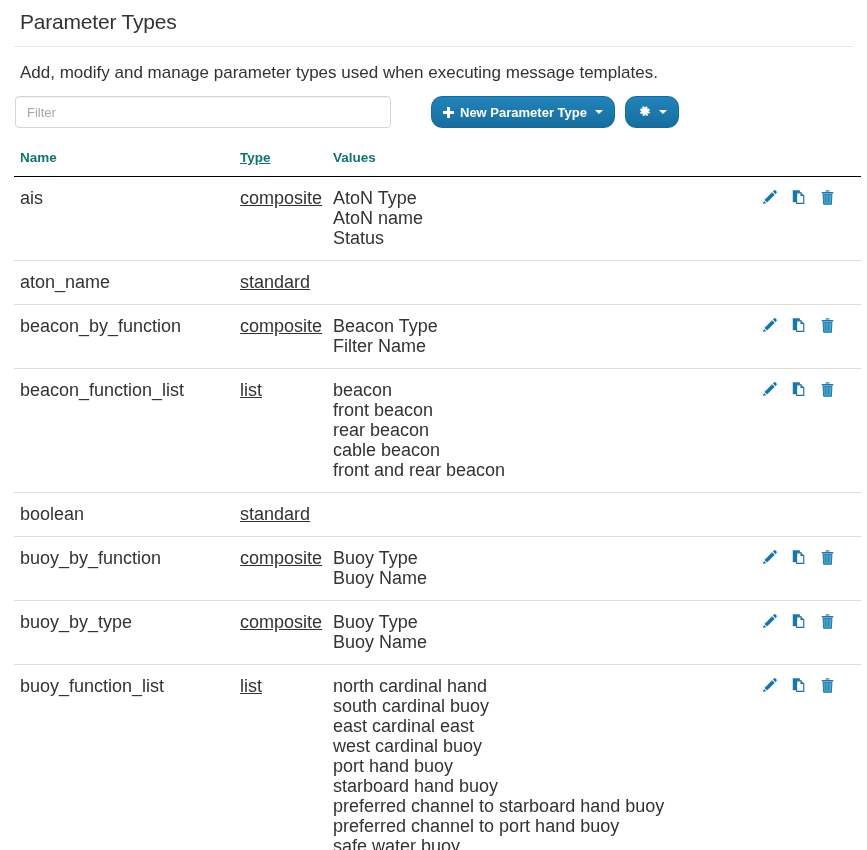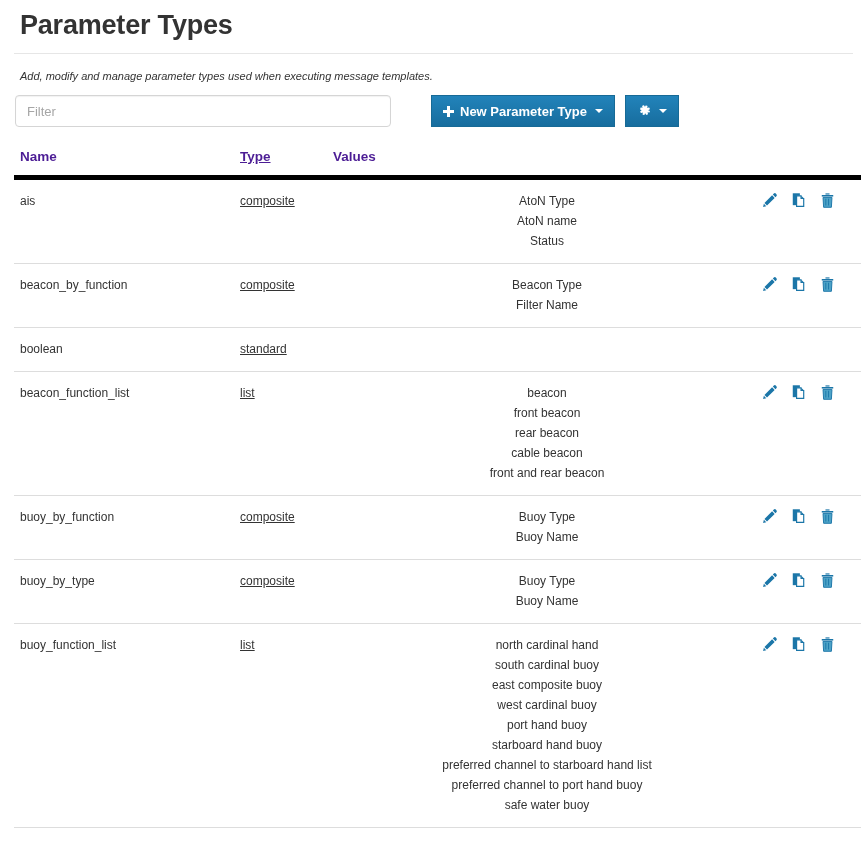--- a/index.html
+++ b/index.html
@@ -9,37 +9,36 @@
     height: 850px;
     background: #ffffff;
     font-family: "Liberation Sans", sans-serif;
     color: #333333;
     overflow: hidden;
   }
   .page { padding: 0 14px; }
 
   
   .page-title {
-    font-size: 27px;
-    font-weight: bold;
+    font-size: 21px;
+    font-weight: normal;
     color: #333333;
     margin: 0;
     padding: 10px 0 12px 6px;
     letter-spacing: -0.2px;
   }
   .title-divider {
     height: 1px;
     background: #e6e6e6;
     margin: 0 0 0 0;
   }
   .intro {
-    font-size: 11px;
+    font-size: 17px;
     color: #333333;
     padding: 16px 0 13px 6px;
-    font-style: italic;
   }
 
   
   .toolbar {
     display: flex;
     align-items: flex-start;
     padding-left: 1px;
     gap: 10px;
   }
   .filter-input {
@@ -54,21 +53,21 @@
     background: #fff;
     box-shadow: inset 0 1px 1px rgba(0,0,0,.055);
     outline: none;
   }
   .filter-input::placeholder { color: #a6a6a6; }
   .spacer { width: 20px; }
 
   .btn {
     height: 32px;
     border: 1px solid #176a96;
-    border-radius: 0;
+    border-radius: 11px;
     background: linear-gradient(to bottom, #2283ba 0%, #176d9e 100%);
     color: #ffffff;
     font-size: 13px;
     font-weight: bold;
     font-family: "Liberation Sans", sans-serif;
     display: inline-flex;
     align-items: center;
     gap: 6px;
     padding: 0 11px;
     cursor: pointer;
@@ -97,35 +96,35 @@
   table.ptable {
     width: 100%;
     border-collapse: collapse;
     margin-top: 22px;
     table-layout: fixed;
   }
   table.ptable th {
     text-align: left;
     font-size: 13.5px;
     font-weight: bold;
-    color: #4c1d95;
+    color: #0f766e;
     padding: 0 0 11px 0;
-    border-bottom: 5px solid #000000;
+    border-bottom: 1px solid #000000;
   }
   table.ptable td {
     vertical-align: top;
-    font-size: 12px;
+    font-size: 18px;
     color: #333;
     padding: 11px 0 12px 0;
     border-bottom: 1px solid #dddddd;
     line-height: 20px;
   }
   .col-name   { width: 226px; padding-left: 6px !important; }
   .col-type   { width: 93px; text-decoration: underline; }
-  .col-values { width: 428px; text-align: center; }
+  .col-values { width: 428px; }
   .col-act    { width: 100px; }
 
   th.col-name { padding-left: 6px !important; }
 
   .val-line { display: block; white-space: nowrap; }
 
   
   .actions {
     display: flex;
     justify-content: flex-start;
@@ -209,58 +208,58 @@
                   <path d="M6.1 1.3h3.8v1.1H6.1z"></path>
                   <path d="M2.6 2.8h10.8v1.5H2.6z"></path>
                   <path d="M3.8 5.1h8.4l-.55 9.3H4.35L3.8 5.1z" fill="#4da3c7" stroke="#1b76a8" stroke-width="0.9"></path>
                   <path d="M6 6.4h.85v6.3H6zm2.6 0h.85v6.3H8.6z" fill="#1b76a8"></path>
                 </svg>
               </span>
             </div>
           </td>
         </tr>
         <tr>
-          <td class="col-name">beacon_by_function</td>
-          <td class="col-type">composite</td>
-          <td class="col-values">
-            <span class="val-line">Beacon Type</span>
-            <span class="val-line">Filter Name</span>
-          </td>
-          <td class="col-act">
-            <div class="actions">
-              <span class="icon-btn">
-                <svg width="17" height="17" viewBox="0 0 16 16" fill="#1b76a8">
-                  <path d="M12.1 1.5a1.3 1.3 0 0 1 1.85 0l.55.55a1.3 1.3 0 0 1 0 1.85l-.95.95-2.4-2.4.95-.95z"></path>
-                  <path d="M10.45 3.15l2.4 2.4-7.2 7.2-2.4-2.4 7.2-7.2z"></path>
-                  <path d="M2.7 11.05l2.25 2.25-3 .75.75-3z"></path>
-                </svg>
-              </span>
-              <span class="icon-btn">
-                <svg width="17" height="17" viewBox="0 0 16 16" fill="#1b76a8">
-                  <path d="M9.3 1.2H2.6v11.2h6.7V1.2z" fill="#1b76a8"></path>
-                  <path d="M10.4 3.6v2.5h2.5v7.5H6.2V3.6h4.2z" fill="#ffffff" stroke="#1b76a8" stroke-width="1.1"></path>
-                  <path d="M10.6 3.5l2.4 2.4h-2.4V3.5z" fill="#1b76a8"></path>
-                </svg>
-              </span>
-              <span class="icon-btn">
-                <svg width="17" height="17" viewBox="0 0 16 16" fill="#1b76a8">
-                  <path d="M6.1 1.3h3.8v1.1H6.1z"></path>
-                  <path d="M2.6 2.8h10.8v1.5H2.6z"></path>
-                  <path d="M3.8 5.1h8.4l-.55 9.3H4.35L3.8 5.1z" fill="#4da3c7" stroke="#1b76a8" stroke-width="0.9"></path>
-                  <path d="M6 6.4h.85v6.3H6zm2.6 0h.85v6.3H8.6z" fill="#1b76a8"></path>
-                </svg>
-              </span>
-            </div>
-          </td>
-        </tr>
-        <tr>
-          <td class="col-name">boolean</td>
+          <td class="col-name">aton_name</td>
           <td class="col-type">standard</td>
           <td class="col-values"></td>
           <td class="col-act"></td>
+        </tr>
+        <tr>
+          <td class="col-name">beacon_by_function</td>
+          <td class="col-type">composite</td>
+          <td class="col-values">
+            <span class="val-line">Beacon Type</span>
+            <span class="val-line">Filter Name</span>
+          </td>
+          <td class="col-act">
+            <div class="actions">
+              <span class="icon-btn">
+                <svg width="17" height="17" viewBox="0 0 16 16" fill="#1b76a8">
+                  <path d="M12.1 1.5a1.3 1.3 0 0 1 1.85 0l.55.55a1.3 1.3 0 0 1 0 1.85l-.95.95-2.4-2.4.95-.95z"></path>
+                  <path d="M10.45 3.15l2.4 2.4-7.2 7.2-2.4-2.4 7.2-7.2z"></path>
+                  <path d="M2.7 11.05l2.25 2.25-3 .75.75-3z"></path>
+                </svg>
+              </span>
+              <span class="icon-btn">
+                <svg width="17" height="17" viewBox="0 0 16 16" fill="#1b76a8">
+                  <path d="M9.3 1.2H2.6v11.2h6.7V1.2z" fill="#1b76a8"></path>
+                  <path d="M10.4 3.6v2.5h2.5v7.5H6.2V3.6h4.2z" fill="#ffffff" stroke="#1b76a8" stroke-width="1.1"></path>
+                  <path d="M10.6 3.5l2.4 2.4h-2.4V3.5z" fill="#1b76a8"></path>
+                </svg>
+              </span>
+              <span class="icon-btn">
+                <svg width="17" height="17" viewBox="0 0 16 16" fill="#1b76a8">
+                  <path d="M6.1 1.3h3.8v1.1H6.1z"></path>
+                  <path d="M2.6 2.8h10.8v1.5H2.6z"></path>
+                  <path d="M3.8 5.1h8.4l-.55 9.3H4.35L3.8 5.1z" fill="#4da3c7" stroke="#1b76a8" stroke-width="0.9"></path>
+                  <path d="M6 6.4h.85v6.3H6zm2.6 0h.85v6.3H8.6z" fill="#1b76a8"></path>
+                </svg>
+              </span>
+            </div>
+          </td>
         </tr>
         <tr>
           <td class="col-name">beacon_function_list</td>
           <td class="col-type">list</td>
           <td class="col-values">
             <span class="val-line">beacon</span>
             <span class="val-line">front beacon</span>
             <span class="val-line">rear beacon</span>
             <span class="val-line">cable beacon</span>
             <span class="val-line">front and rear beacon</span>
@@ -286,20 +285,26 @@
                   <path d="M6.1 1.3h3.8v1.1H6.1z"></path>
                   <path d="M2.6 2.8h10.8v1.5H2.6z"></path>
                   <path d="M3.8 5.1h8.4l-.55 9.3H4.35L3.8 5.1z" fill="#4da3c7" stroke="#1b76a8" stroke-width="0.9"></path>
                   <path d="M6 6.4h.85v6.3H6zm2.6 0h.85v6.3H8.6z" fill="#1b76a8"></path>
                 </svg>
               </span>
             </div>
           </td>
         </tr>
         <tr>
+          <td class="col-name">boolean</td>
+          <td class="col-type">standard</td>
+          <td class="col-values"></td>
+          <td class="col-act"></td>
+        </tr>
+        <tr>
           <td class="col-name">buoy_by_function</td>
           <td class="col-type">composite</td>
           <td class="col-values">
             <span class="val-line">Buoy Type</span>
             <span class="val-line">Buoy Name</span>
           </td>
           <td class="col-act">
             <div class="actions">
               <span class="icon-btn">
                 <svg width="17" height="17" viewBox="0 0 16 16" fill="#1b76a8">
@@ -359,25 +364,25 @@
               </span>
             </div>
           </td>
         </tr>
         <tr>
           <td class="col-name">buoy_function_list</td>
           <td class="col-type">list</td>
           <td class="col-values">
             <span class="val-line">north cardinal hand</span>
             <span class="val-line">south cardinal buoy</span>
-            <span class="val-line">east composite buoy</span>
+            <span class="val-line">east cardinal east</span>
             <span class="val-line">west cardinal buoy</span>
             <span class="val-line">port hand buoy</span>
             <span class="val-line">starboard hand buoy</span>
-            <span class="val-line">preferred channel to starboard hand list</span>
+            <span class="val-line">preferred channel to starboard hand buoy</span>
             <span class="val-line">preferred channel to port hand buoy</span>
             <span class="val-line">safe water buoy</span>
           </td>
           <td class="col-act">
             <div class="actions">
               <span class="icon-btn">
                 <svg width="17" height="17" viewBox="0 0 16 16" fill="#1b76a8">
                   <path d="M12.1 1.5a1.3 1.3 0 0 1 1.85 0l.55.55a1.3 1.3 0 0 1 0 1.85l-.95.95-2.4-2.4.95-.95z"></path>
                   <path d="M10.45 3.15l2.4 2.4-7.2 7.2-2.4-2.4 7.2-7.2z"></path>
                   <path d="M2.7 11.05l2.25 2.25-3 .75.75-3z"></path>

